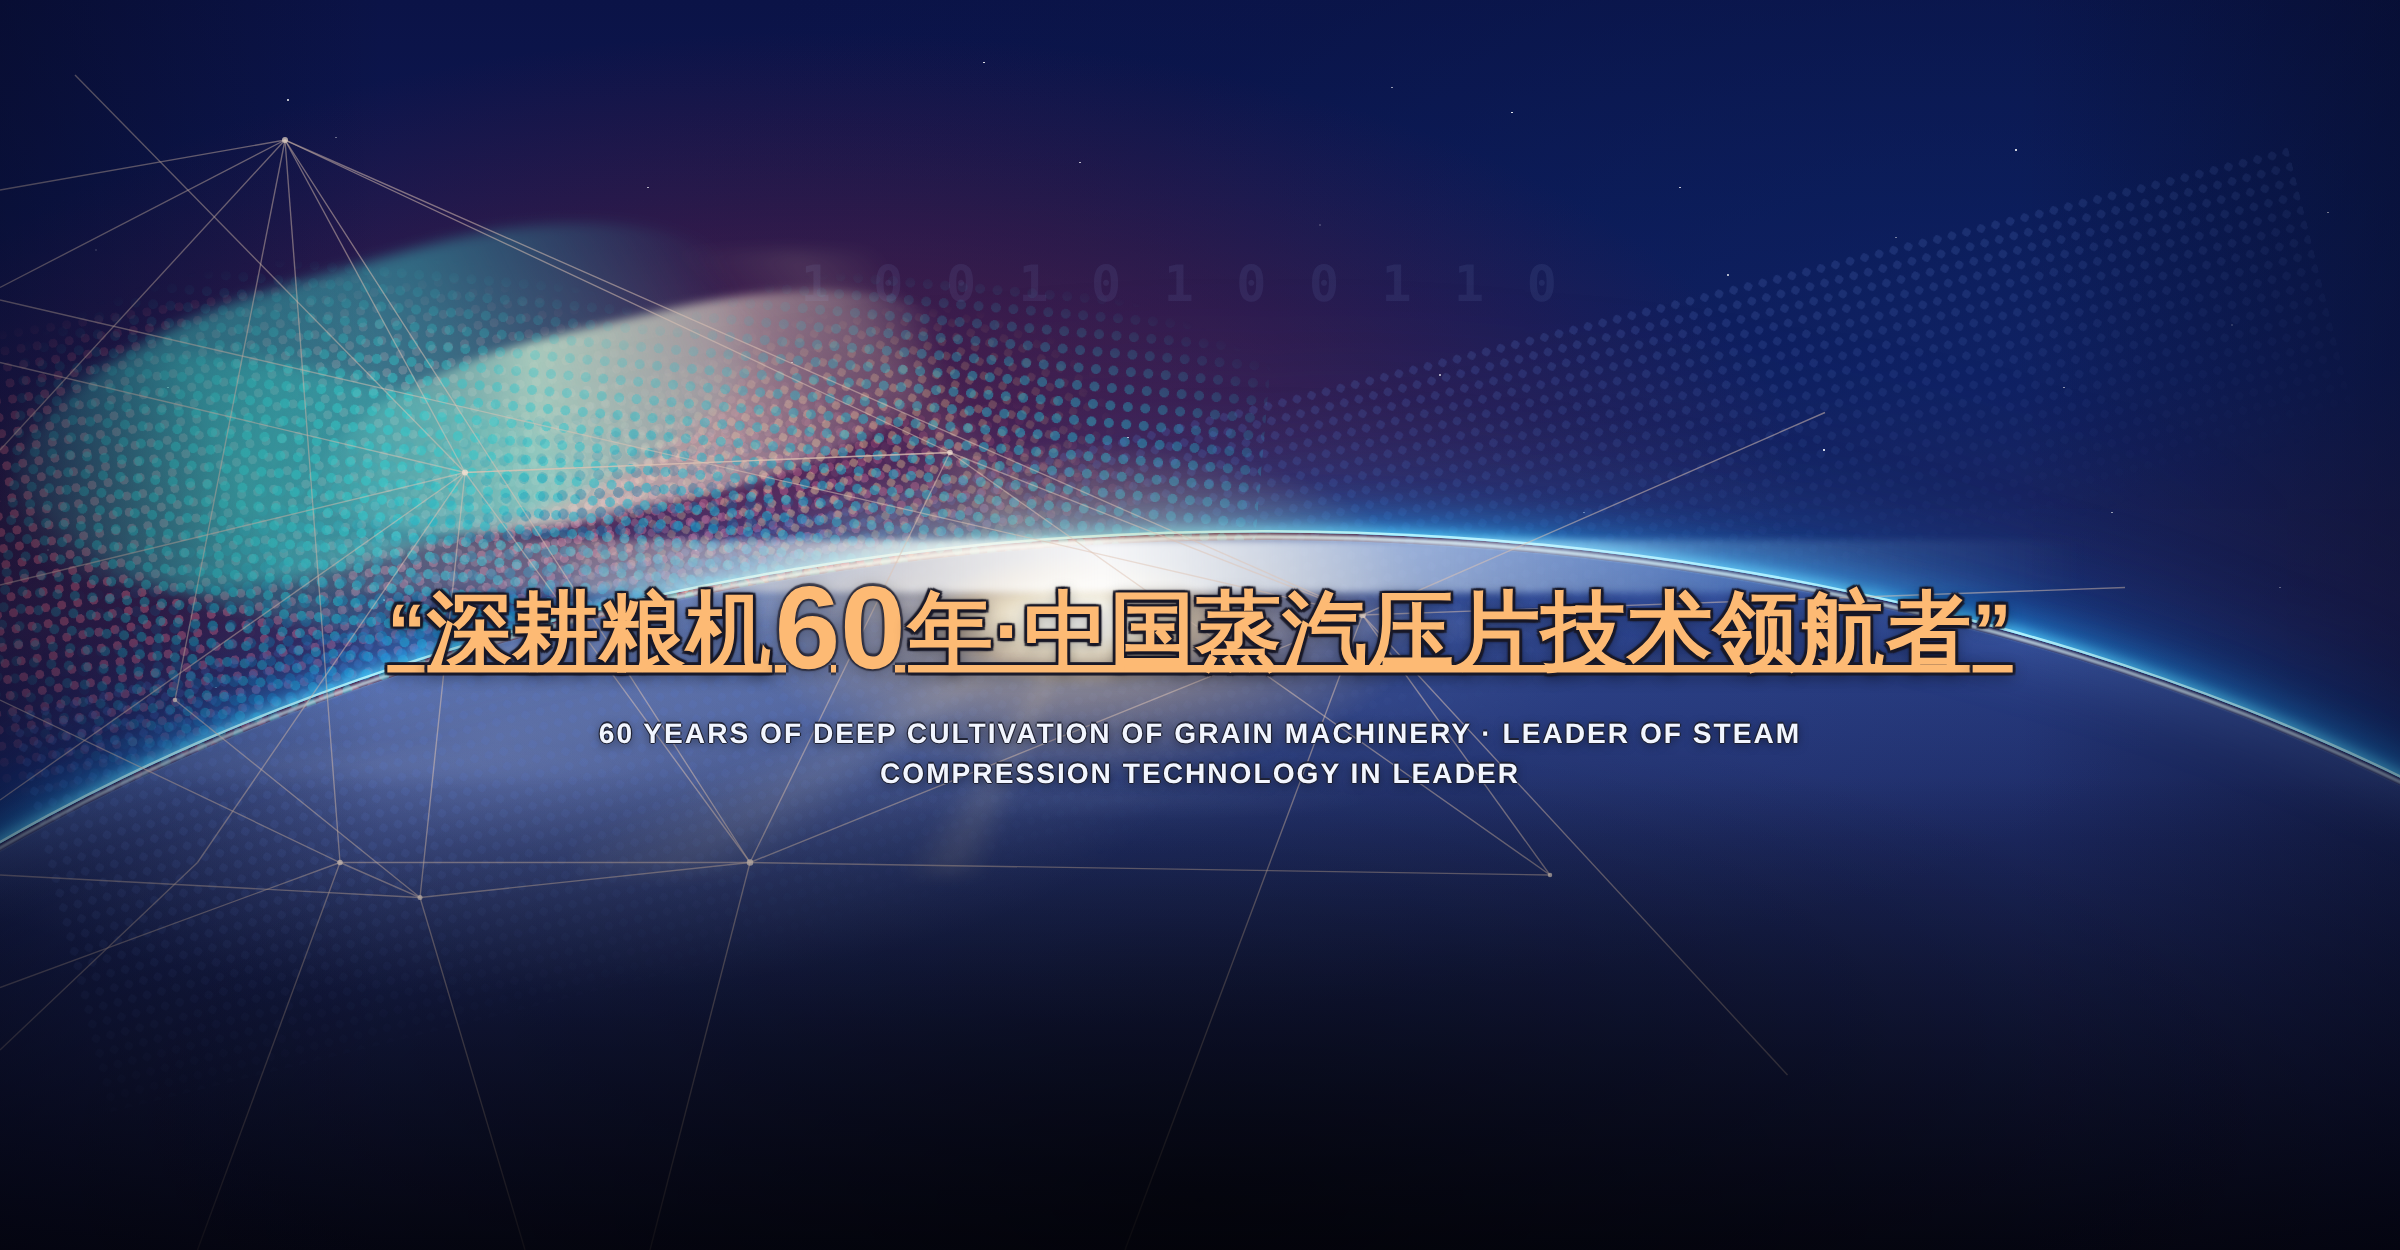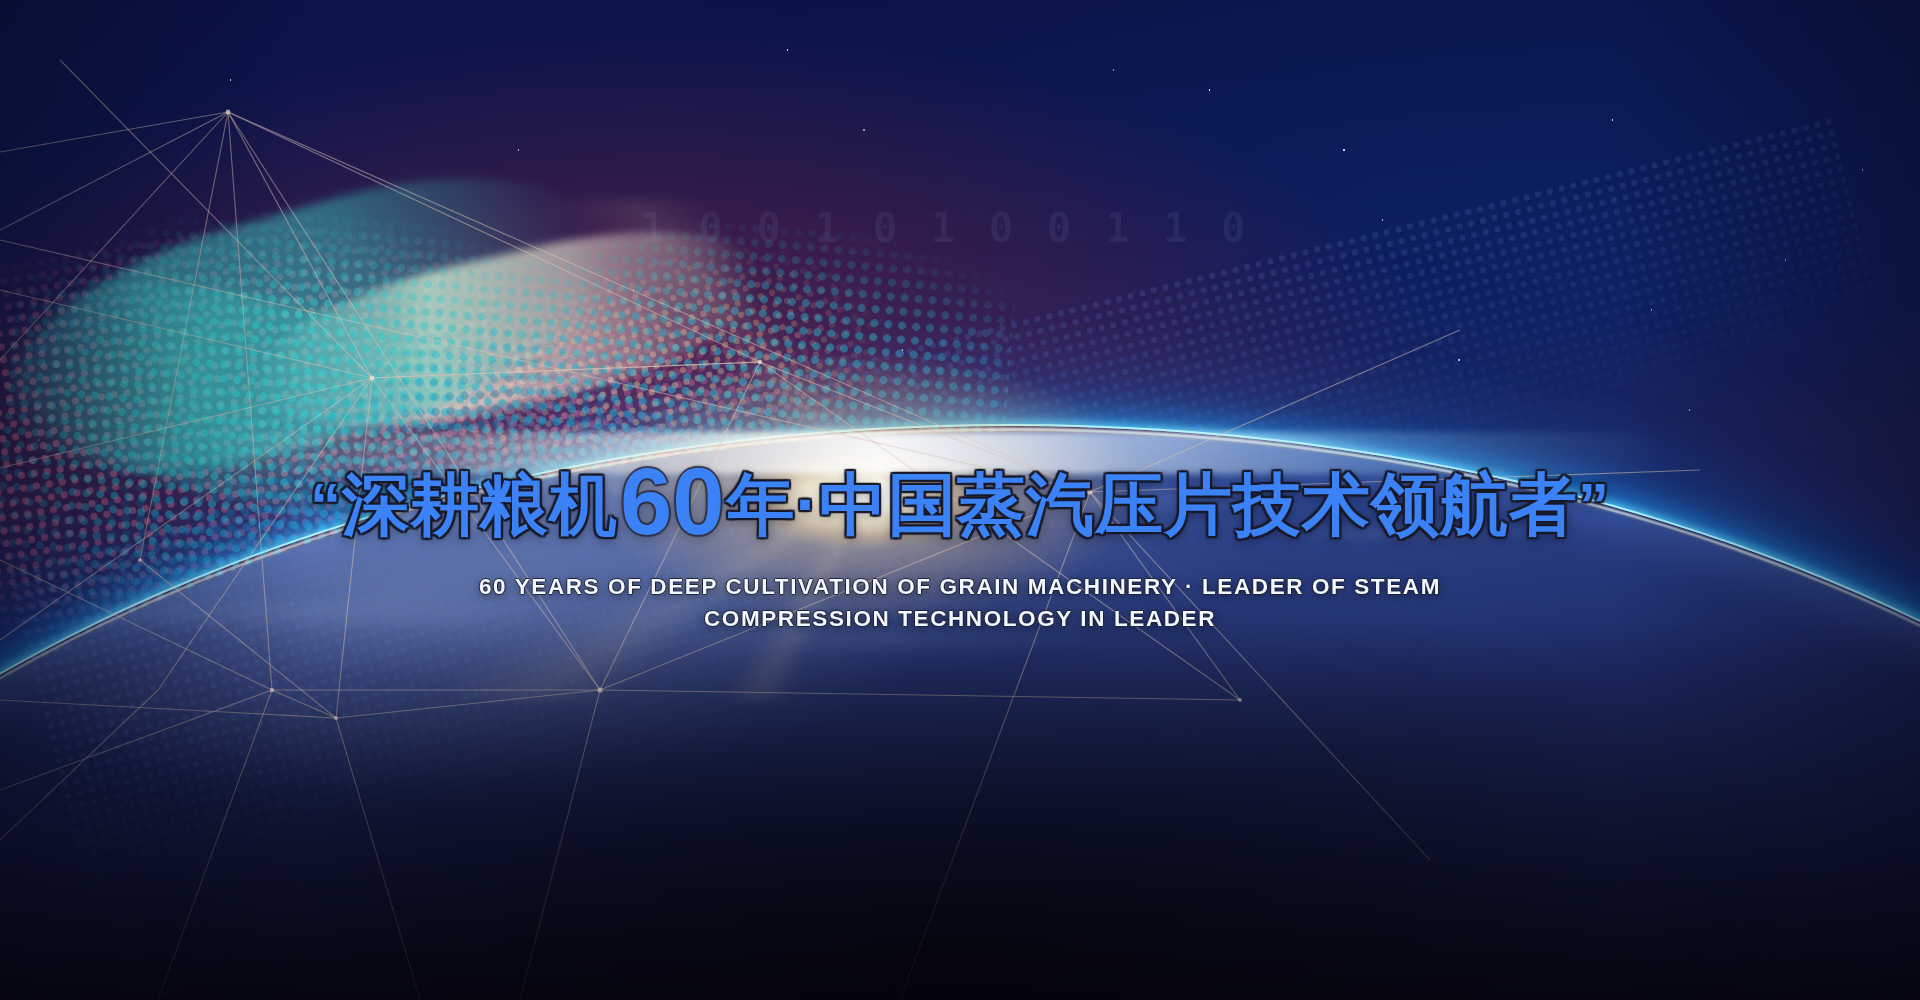--- a/index.html
+++ b/index.html
@@ -252,29 +252,30 @@
   .textwrap{
     position:absolute;left:0;right:0;top:455px;
     text-align:center;
     z-index:40;
   }
   .headline{
     display:inline-block;
     font-size:68px;
     font-weight:900;
     line-height:1;
-    color:#3b82f6;
+    color:#fdba74;
     letter-spacing:1px;
     white-space:nowrap;
     text-shadow:
       -2px 0 1px rgba(25,25,40,.95),  2px 0 1px rgba(25,25,40,.95),
        0 -2px 1px rgba(25,25,40,.95),  0 2px 1px rgba(25,25,40,.95),
       -2px -2px 1px rgba(25,25,40,.9), 2px -2px 1px rgba(25,25,40,.9),
       -2px  2px 1px rgba(25,25,40,.9), 2px  2px 1px rgba(25,25,40,.9),
        0 3px 12px rgba(0,0,0,.45);
+    text-decoration: underline;
   }
   .headline .num{
     font-size:94px;
     font-weight:800;
     letter-spacing:0;
     vertical-align:-6px;
     padding:0 2px;
     text-shadow:
       -2px 0 1px rgba(40,40,55,.85),  2px 0 1px rgba(40,40,55,.85),
        0 -2px 1px rgba(40,40,55,.85),  0 2px 1px rgba(40,40,55,.85),

